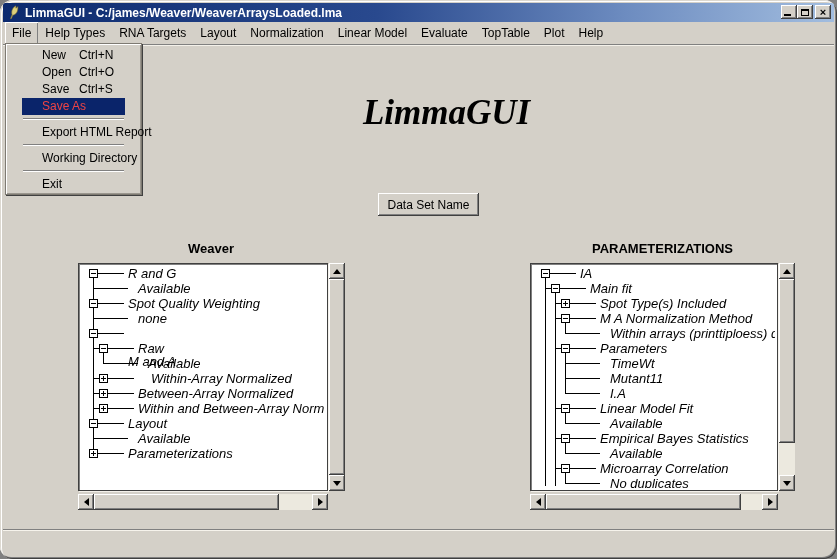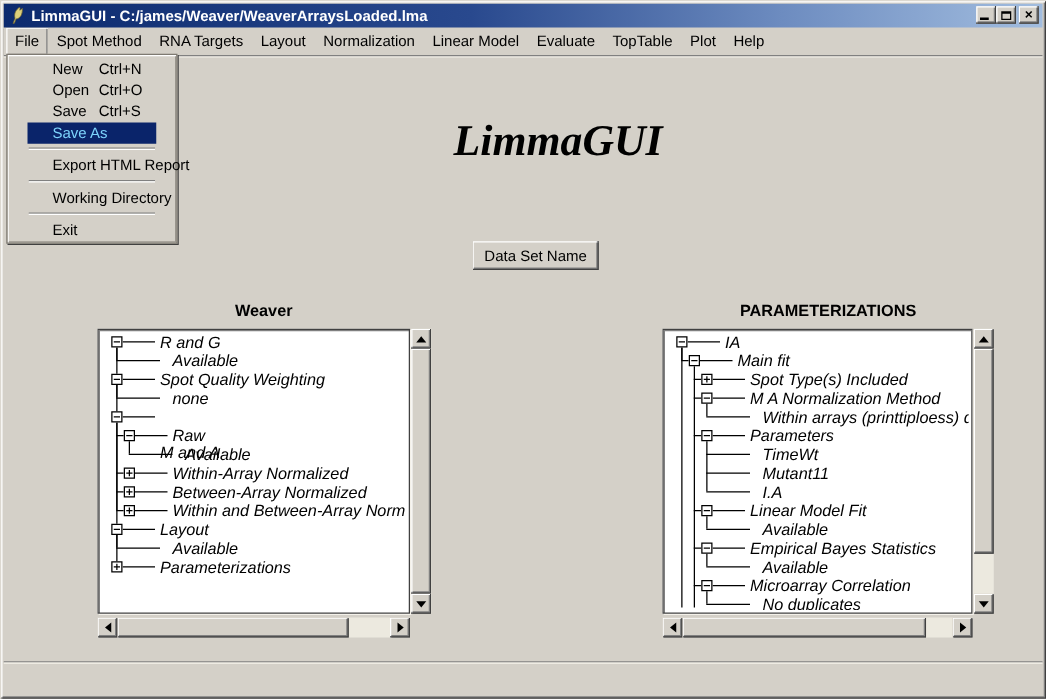--- a/index.html
+++ b/index.html
@@ -1,20 +1,21 @@
 <!DOCTYPE html>
 <html><head>
 <meta charset="utf-8">
 <style>
   html,body{margin:0;padding:0;background:#808080;}
   .window{
     position:relative;width:837px;height:559px;background:#d4d0c8;
     font-family:"Liberation Sans",sans-serif;font-size:12px;color:#000;overflow:hidden;
     box-shadow: inset 1px 1px 0 #dcd8d0, inset -1px -1px 0 #404040,
                 inset 2px 2px 0 #ffffff, inset -2px -2px 0 #808080;
+    border-radius: 13px;
   }
   
   .titlebar{
     position:absolute;left:3px;top:3px;width:831px;height:19px;
     background:linear-gradient(90deg,#0c2a6e 0%,#29498e 45%,#6d8cc0 75%,#a2bddf 100%);
     display:flex;align-items:center;
   }
   .app-icon{width:15px;height:15px;margin-left:3px;flex:0 0 auto;}
   .title-text{color:#fff;font-weight:bold;font-size:12px;margin-left:4px;white-space:nowrap;}
   .tb-buttons{position:absolute;right:3px;top:2px;display:flex;}
@@ -37,21 +38,21 @@
   .mb-item.active{box-shadow: inset 1px 1px 0 #ffffff, inset -1px -1px 0 #808080;}
   
   .menu{
     position:absolute;left:5px;top:43px;width:137px;background:#d4d0c8;z-index:50;
     border:1px solid #7e7a72;
     box-shadow: inset 1px 1px 0 #ffffff, inset -1px -1px 0 #9a968e, 1px 1px 0 #404040;
     padding:3px 16px;box-sizing:border-box;height:152px;
   }
   .menu-item{height:17px;line-height:17px;position:relative;padding-left:20px;white-space:nowrap;}
   .menu-item .mi-accel{position:absolute;left:57px;}
-  .menu-item.hl{background:#0a246a;color:#7dd3fc;}
+  .menu-item.hl{background:#0a246a;color:#ef4444;}
   .menu-sep{height:0;border-top:1px solid #808080;border-bottom:1px solid #ffffff;margin:3px 1px 4px 1px;}
   
   .app-heading{
     position:absolute;top:93px;left:0;width:100%;text-align:center;
     font-family:"Liberation Serif",serif;font-style:italic;font-weight:bold;font-size:35px;padding-left:28px;
   }
   .welcome{position:absolute;top:139px;left:0;width:100%;text-align:center;font-size:13px;}
   .btn-dataset{
     position:absolute;left:378px;top:193px;width:101px;height:23px;background:#d4d0c8;
     box-shadow: inset -1px -1px 0 #404040, inset 1px 1px 0 #ffffff, inset -2px -2px 0 #808080;
@@ -116,21 +117,21 @@
           <div class="glyph-max"></div>
         </div>
       <div class="tb-btn close">
           <span class="glyph-close">×</span>
         </div>
     </div>
   </div>
 
   <div class="menubar">
       <div class="mb-item active">File</div>
-      <div class="mb-item">Spot Method</div>
+      <div class="mb-item">Help Types</div>
       <div class="mb-item">RNA Targets</div>
       <div class="mb-item">Layout</div>
       <div class="mb-item">Normalization</div>
       <div class="mb-item">Linear Model</div>
       <div class="mb-item">Evaluate</div>
       <div class="mb-item">TopTable</div>
       <div class="mb-item">Plot</div>
       <div class="mb-item">Help</div>
     </div>
 
@@ -192,21 +193,21 @@
         <div class="tnode-label" style="left: 47px; top: 60px; margin-top: 28px;">M and A</div>
         <div class="tbox" style="left: 18px; top: 78px;">
           <div class="tbh"></div>
         </div>
         <div class="tnode-label" style="left: 57px; top: 75px;">Raw</div>
         <div class="tnode-label" style="left: 67px; top: 90px;">Available</div>
         <div class="tbox" style="left: 18px; top: 108px;">
           <div class="tbh"></div>
           <div class="tbv"></div>
         </div>
-        <div class="tnode-label" style="left: 57px; top: 105px;">Within-Array Normalized</div>
+        <div class="tnode-label" style="left: 70px; top: 105px;">Within-Array Normalized</div>
         <div class="tbox" style="left: 18px; top: 123px;">
           <div class="tbh"></div>
           <div class="tbv"></div>
         </div>
         <div class="tnode-label" style="left: 57px; top: 120px;">Between-Array Normalized</div>
         <div class="tbox" style="left: 18px; top: 138px;">
           <div class="tbh"></div>
           <div class="tbv"></div>
         </div>
         <div class="tnode-label" style="left: 57px; top: 135px;">Within and Between-Array Norm</div>

